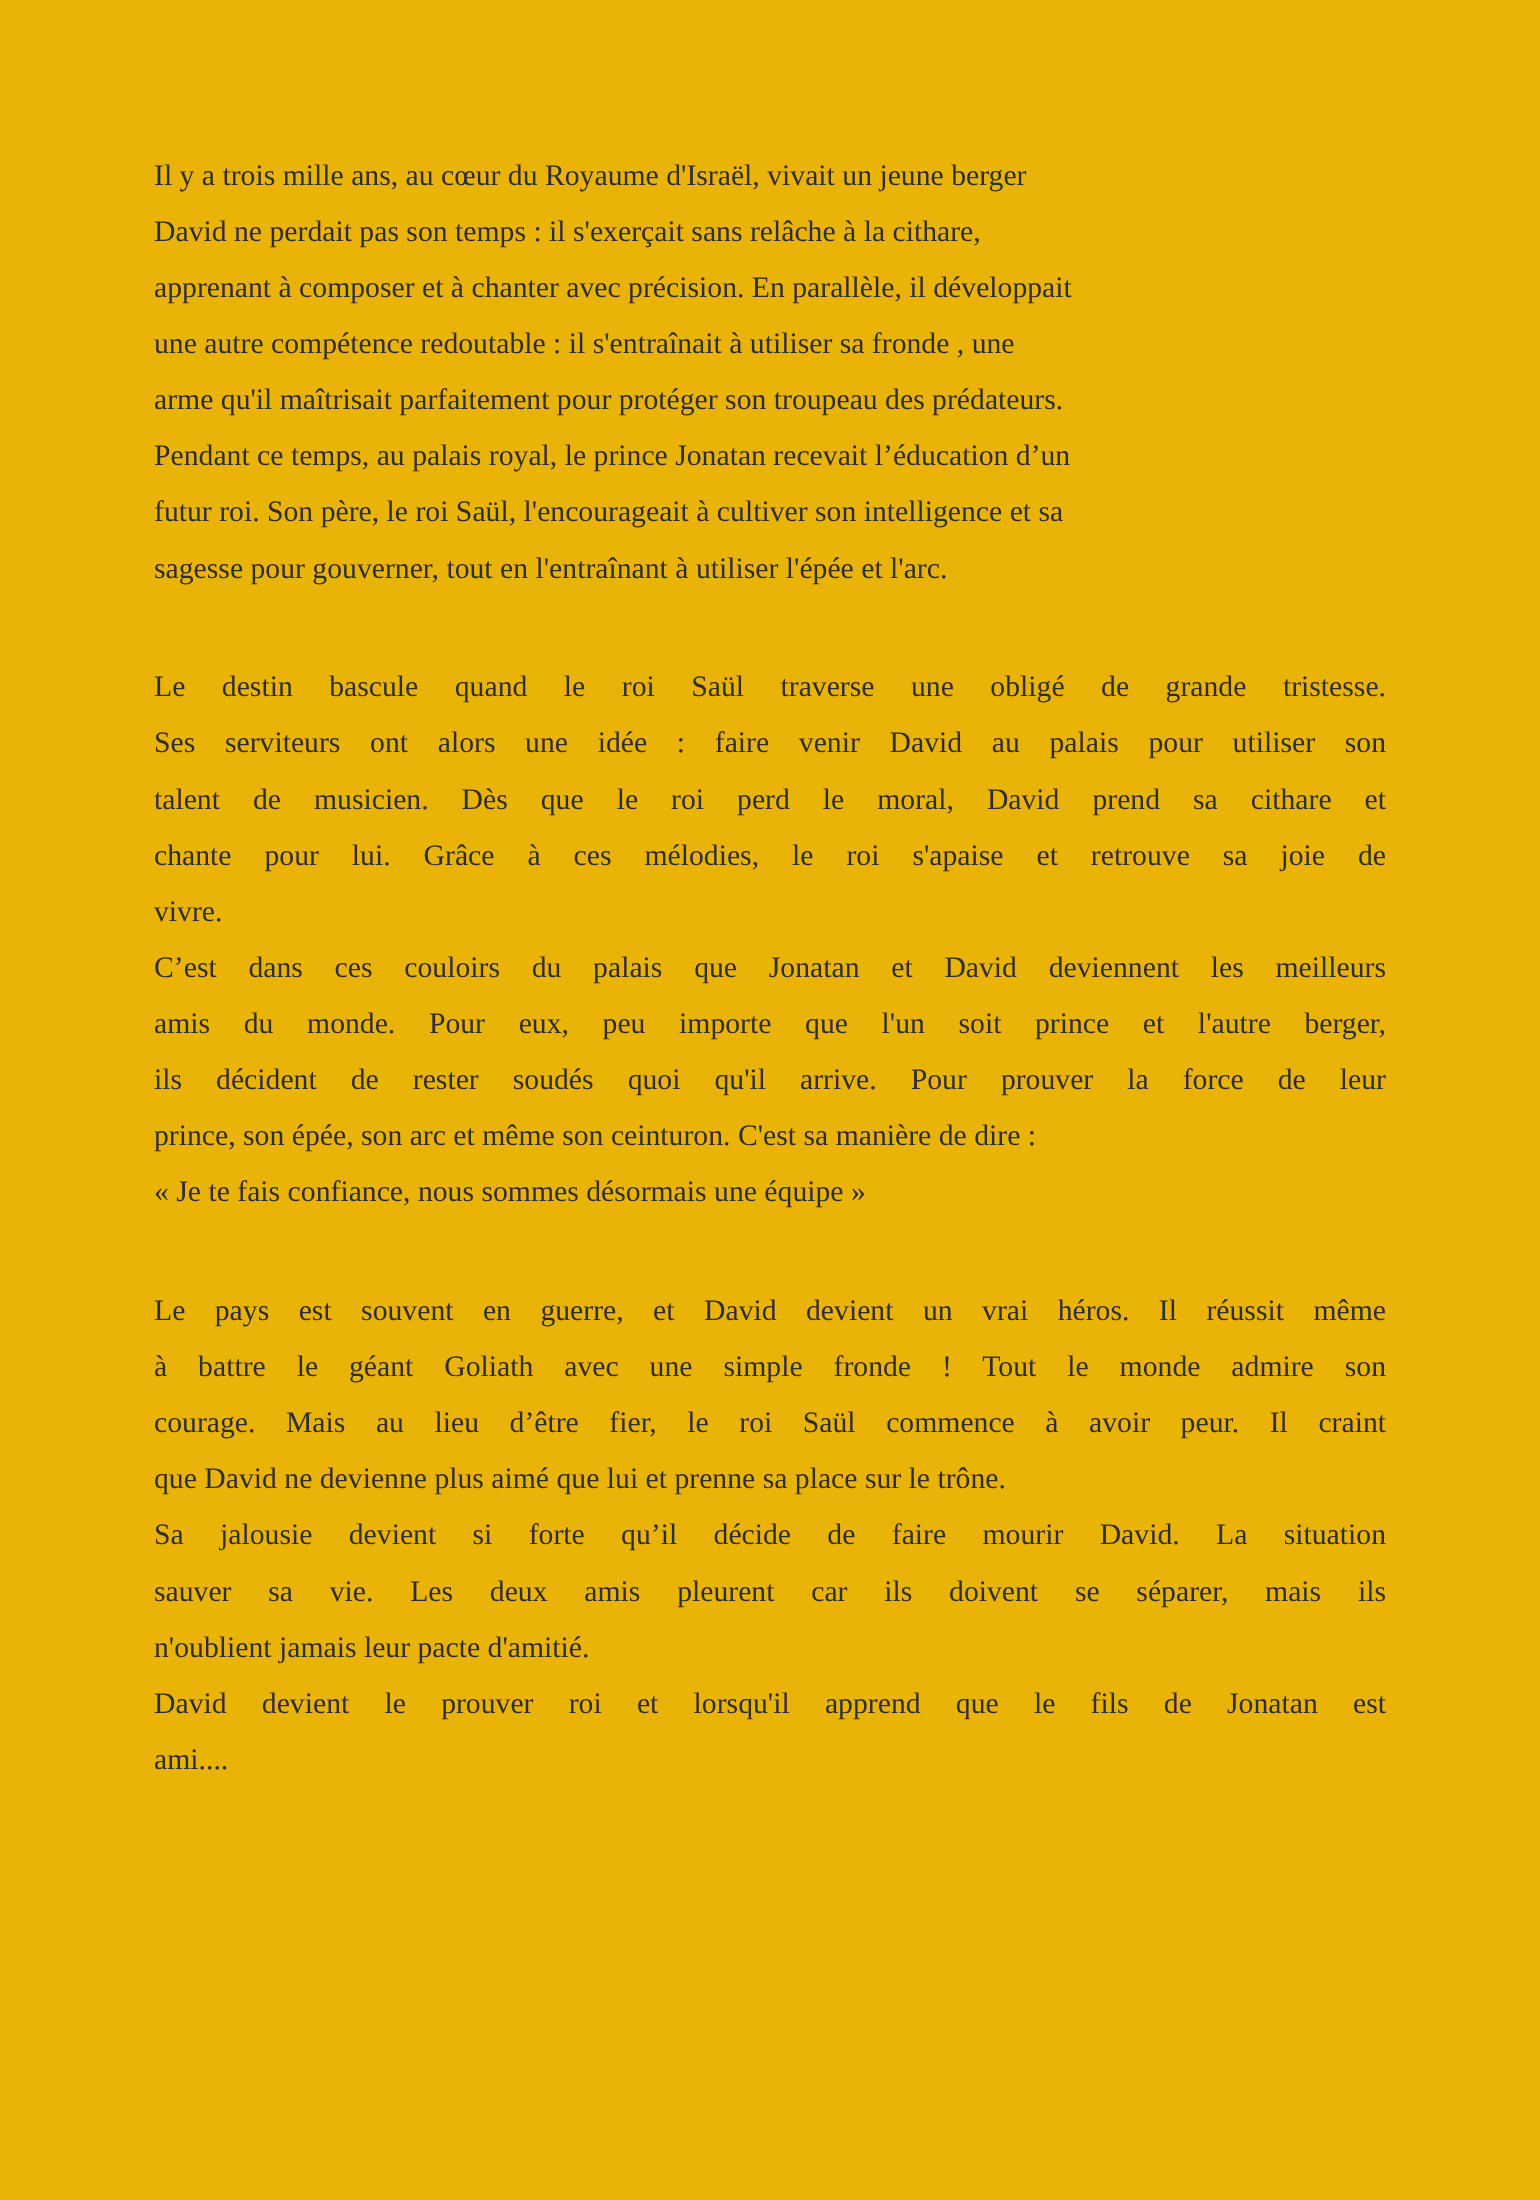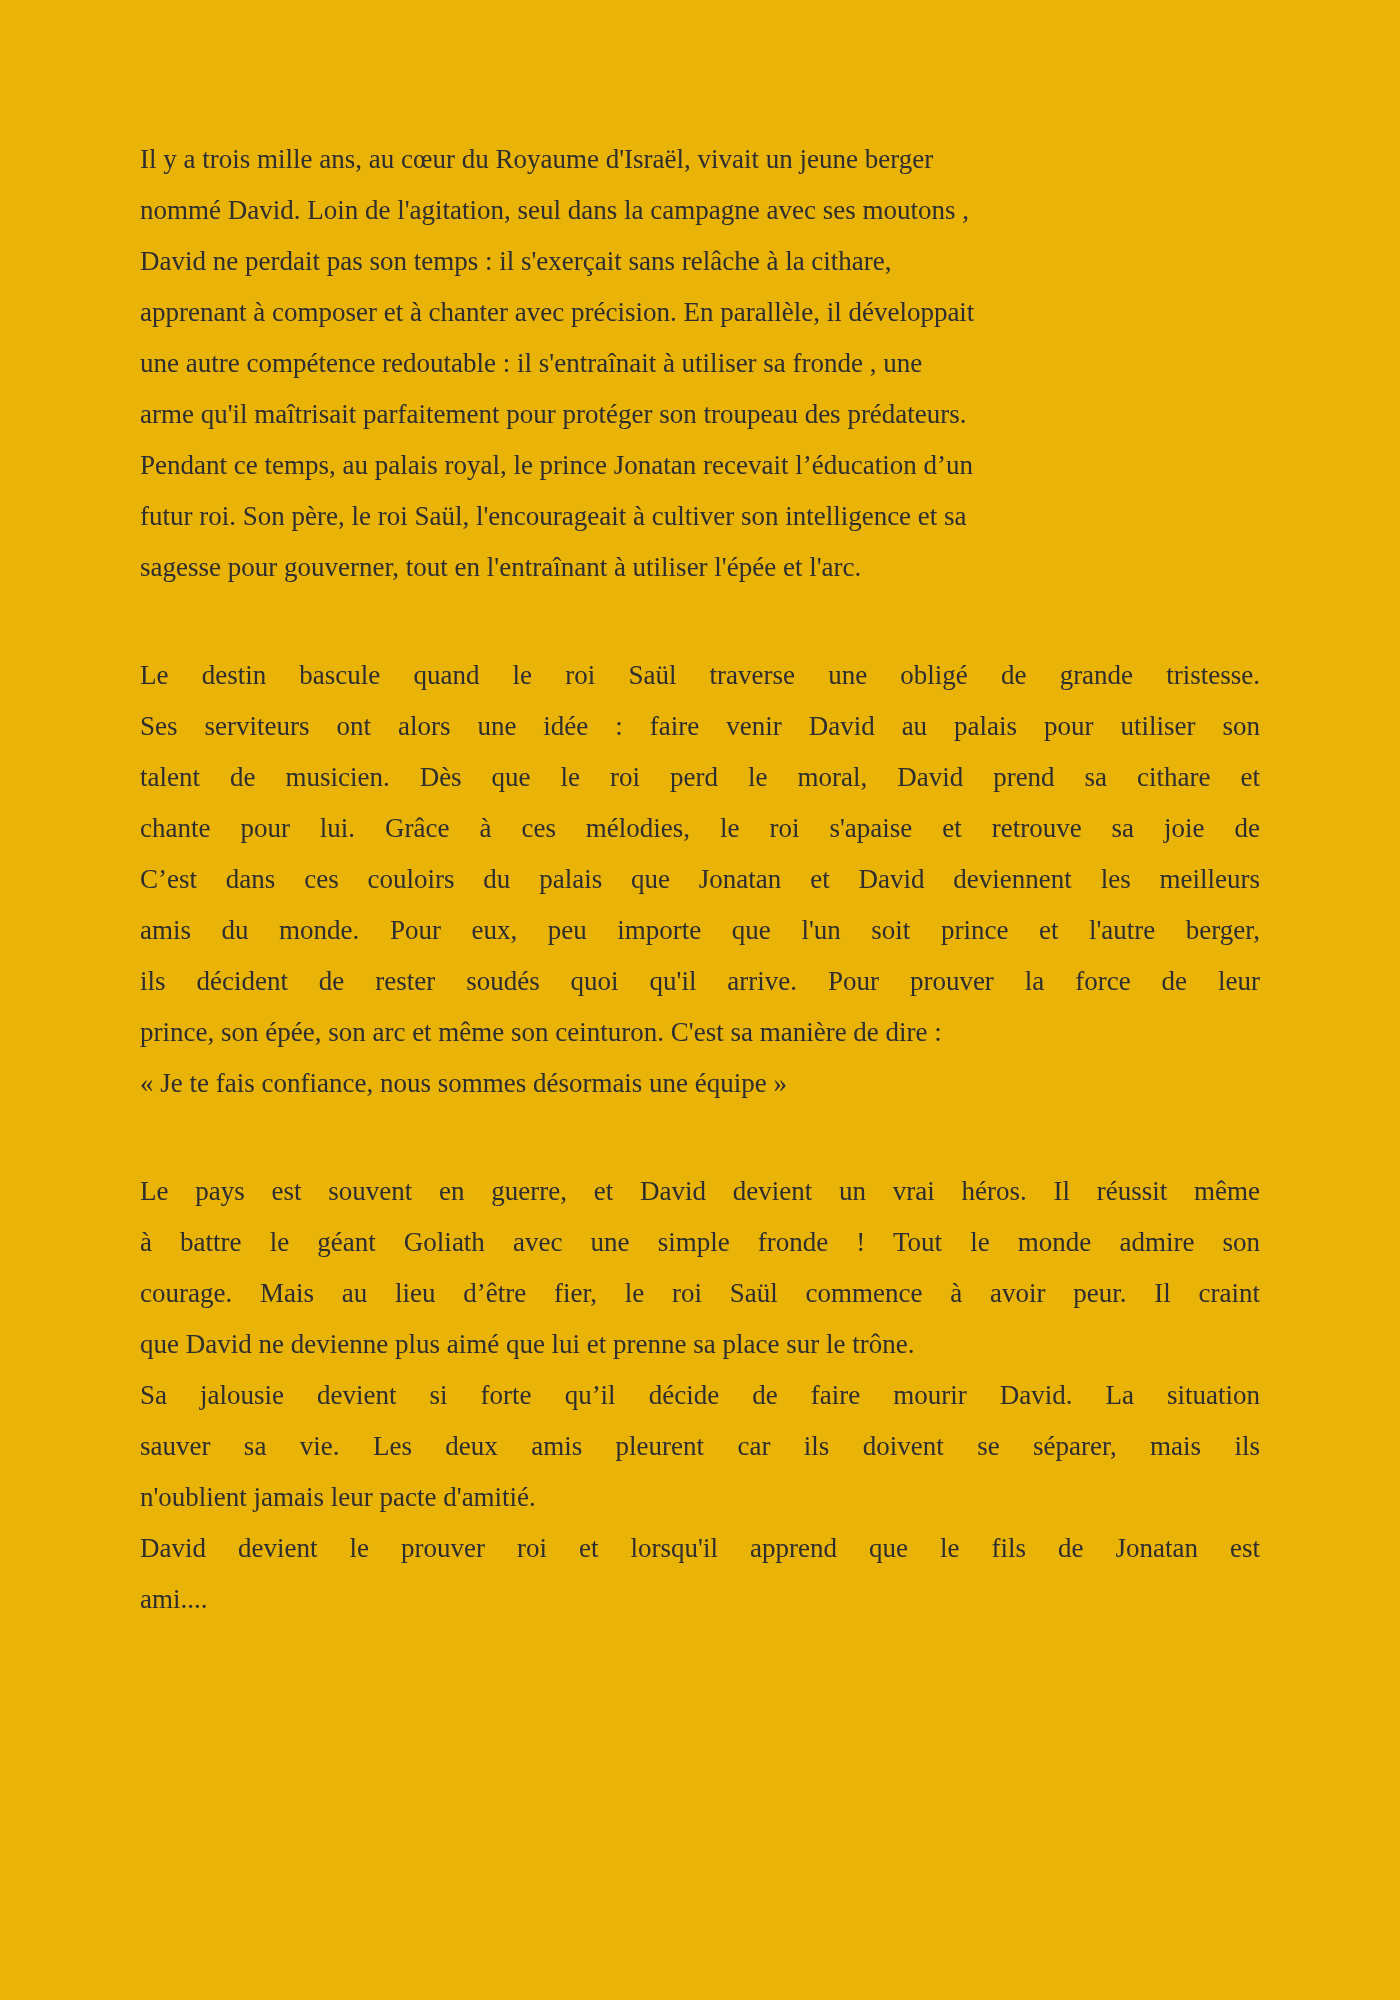--- a/index.html
+++ b/index.html
@@ -40,34 +40,34 @@
     text-align-last: justify;
   }
 </style>
 </head>
 <body>
 
 <div class="page">
   <div class="text-block" style="color: rgb(46, 46, 46);">
       <div class="para">
         <div class="line left">Il y a trois mille ans, au cœur du Royaume d'Israël, vivait un jeune berger</div>
-        <div class="line left">nommé David. Loin de l'agitation, seul dans la campagne avec ses moutons ,</div>
         <div class="line left">David ne perdait pas son temps : il s'exerçait sans relâche à la cithare,</div>
         <div class="line left">apprenant à composer et à chanter avec précision. En parallèle, il développait</div>
         <div class="line left">une autre compétence redoutable : il s'entraînait à utiliser sa fronde , une</div>
         <div class="line left">arme qu'il maîtrisait parfaitement pour protéger son troupeau des prédateurs.</div>
         <div class="line left">Pendant ce temps, au palais royal, le prince Jonatan recevait l’éducation d’un</div>
         <div class="line left">futur roi. Son père, le roi Saül, l'encourageait à cultiver son intelligence et sa</div>
         <div class="line left">sagesse pour gouverner, tout en l'entraînant à utiliser l'épée et l'arc.</div>
       </div>
       <div class="para gap">
         <div class="line just">Le destin bascule quand le roi Saül traverse une obligé de grande tristesse.</div>
         <div class="line just">Ses serviteurs ont alors une idée : faire venir David au palais pour utiliser son</div>
         <div class="line just">talent de musicien. Dès que le roi perd le moral, David prend sa cithare et</div>
         <div class="line just">chante pour lui. Grâce à ces mélodies, le roi s'apaise et retrouve sa joie de</div>
+        <div class="line left">vivre.</div>
       </div>
       <div class="para">
         <div class="line just">C’est dans ces couloirs du palais que Jonatan et David deviennent les meilleurs</div>
         <div class="line just">amis du monde. Pour eux, peu importe que l'un soit prince et l'autre berger,</div>
         <div class="line just">ils décident de rester soudés quoi qu'il arrive. Pour prouver la force de leur</div>
         <div class="line left">prince, son épée, son arc et même son ceinturon. C'est sa manière de dire :</div>
         <div class="line left">« Je te fais confiance, nous sommes désormais une équipe »</div>
       </div>
       <div class="para gap">
         <div class="line just">Le pays est souvent en guerre, et David devient un vrai héros. Il réussit même</div>

